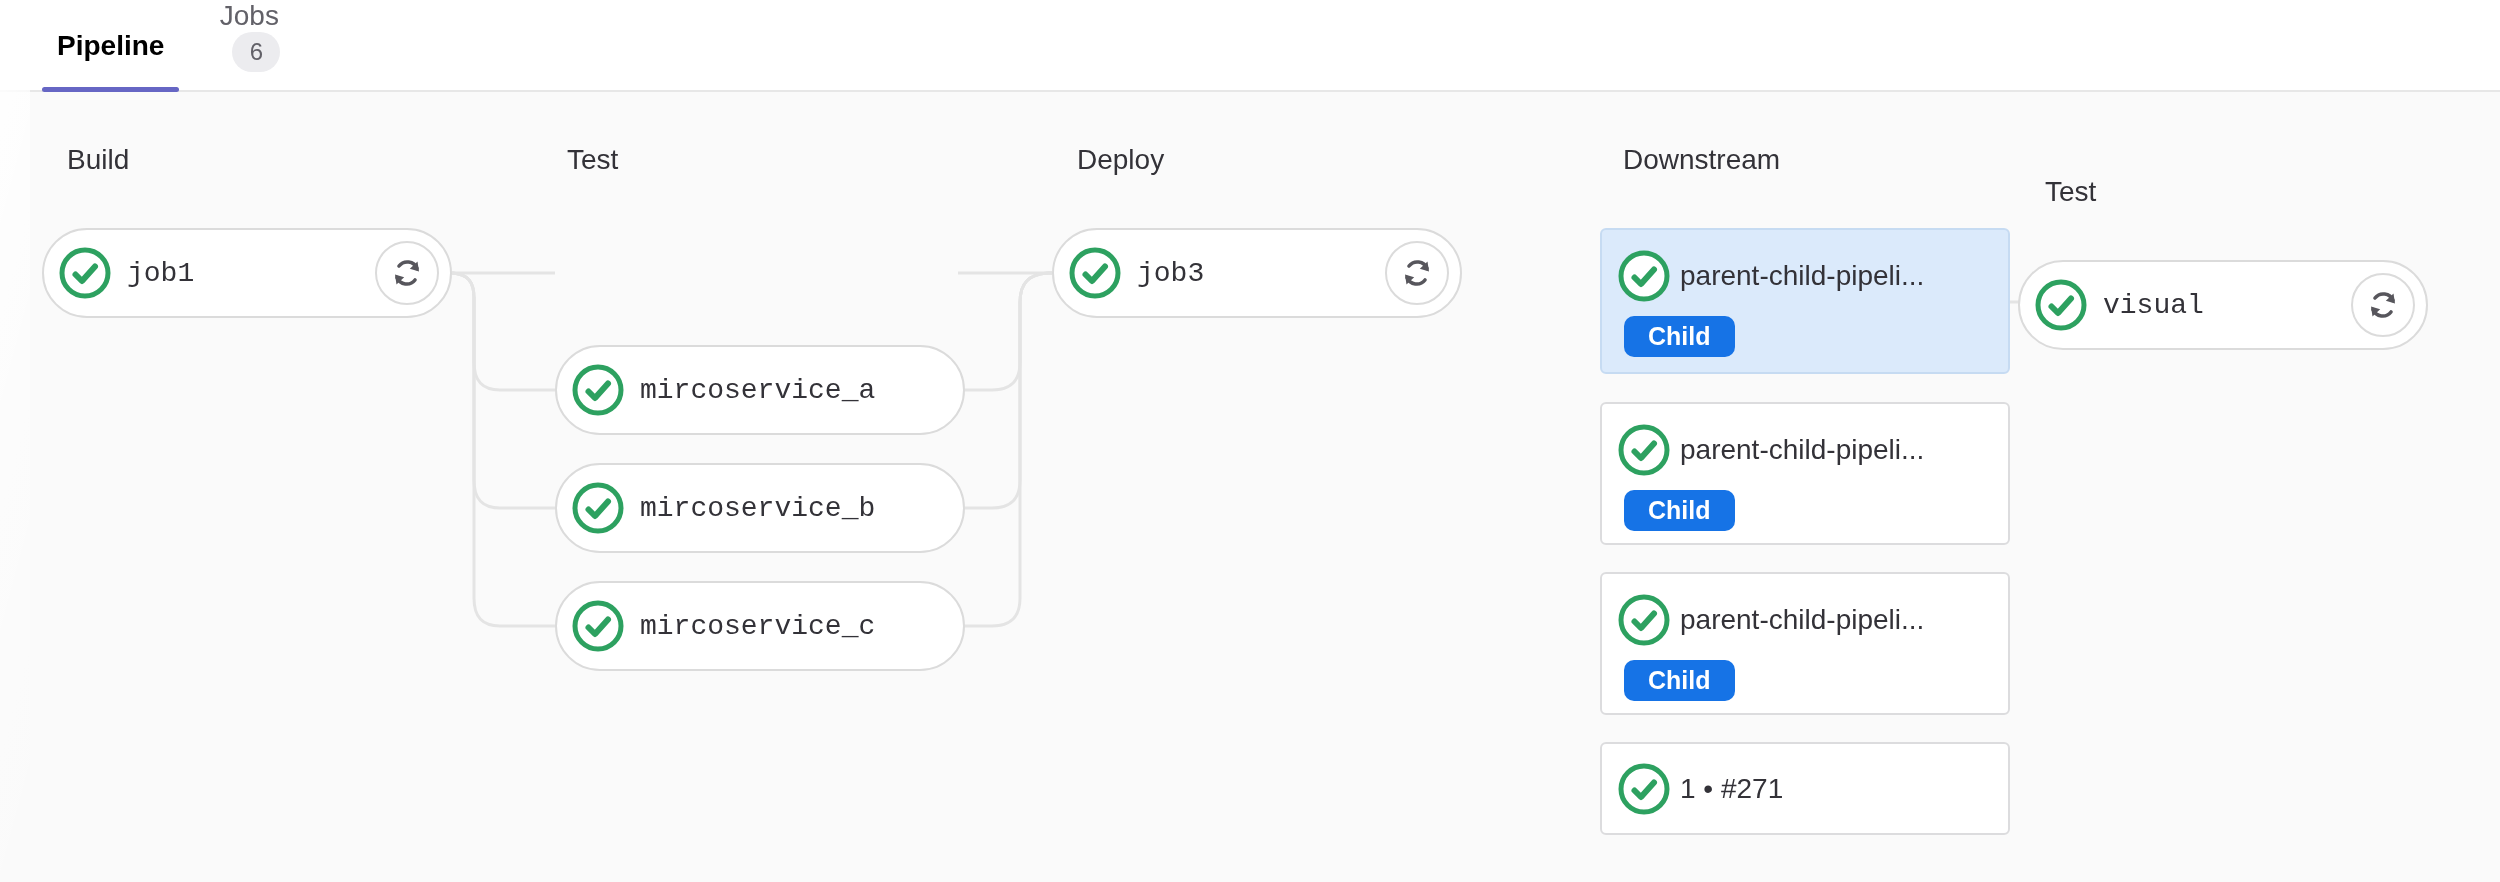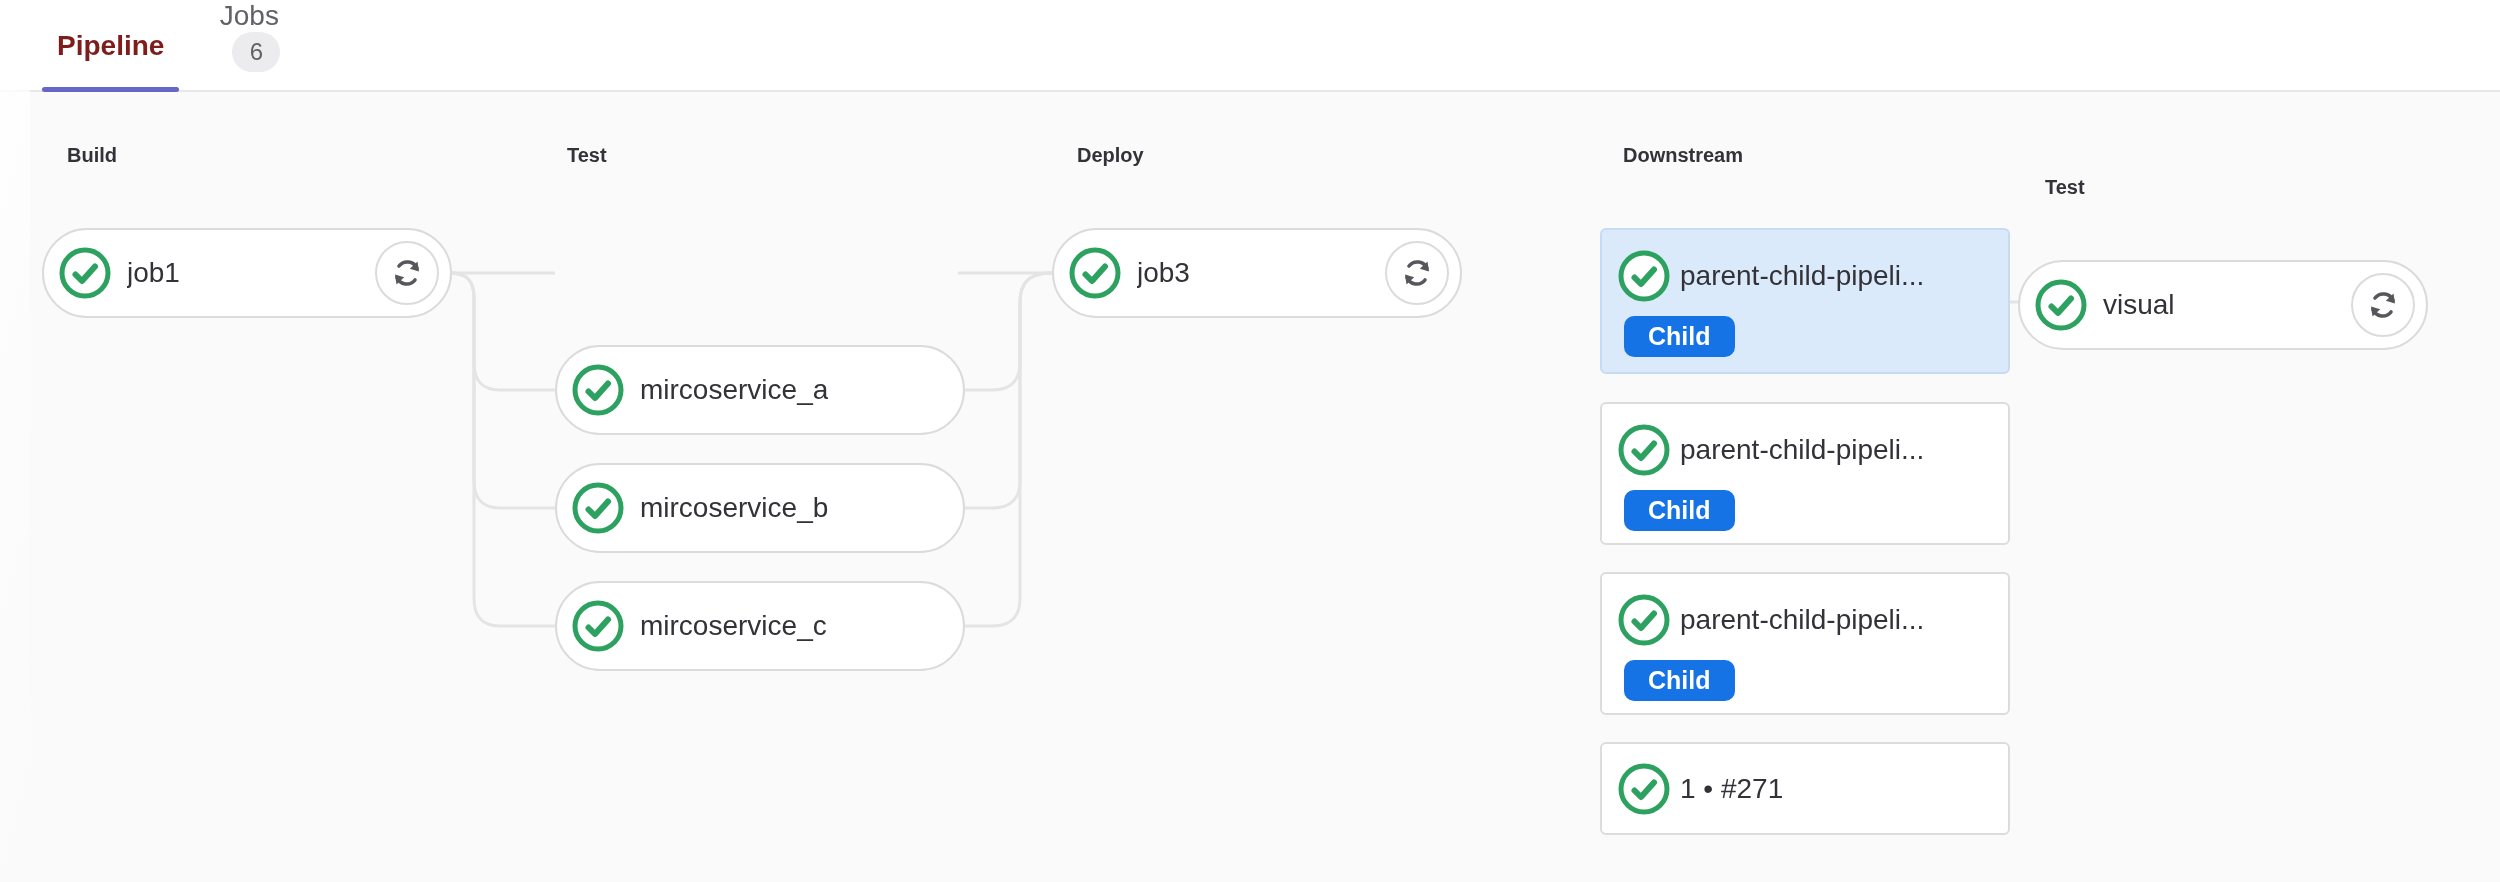--- a/index.html
+++ b/index.html
@@ -4,36 +4,36 @@
 <style>
   html,body{margin:0;padding:0;background:#fff;}
   .screen{
     position:relative;width:2500px;height:882px;overflow:hidden;background:#fff;
     font-family:"Liberation Sans","DejaVu Sans",sans-serif;color:#333238;
   }
   
   .tabbar{position:absolute;left:0;top:0;width:2500px;height:92px;background:#fff;border-bottom:2px solid #e7e7e7;box-sizing:border-box;z-index:3;}
   .tabs{position:absolute;left:42px;top:0;height:92px;display:flex;align-items:center;}
   .tab{position:relative;height:100%;display:flex;align-items:center;padding:0 15px;font-size:28px;cursor:pointer;}
-  .tab.active{font-weight:700;color:#7f1d1d;}
+  .tab.active{font-weight:700;color:#000000;}
   .tab.inactive{color:#626168;margin-left:24px;flex-direction:column;}
   .tab-indicator{position:absolute;left:0;bottom:0;width:100%;height:5px;background:#6666c4;border-radius:4px;}
   .count-badge{margin-left:14px;background:#ececef;color:#626168;font-size:24px;font-weight:400;
     min-width:22px;height:40px;padding:0 13px;border-radius:20px;display:flex;align-items:center;justify-content:center;}
   
   .graph-bg{position:absolute;left:0;top:92px;width:2500px;height:790px;background:#fafafa;}
   .left-shadow{position:absolute;left:0;top:0;width:30px;height:882px;z-index:4;pointer-events:none;
     background:linear-gradient(105deg,rgba(255,255,255,.95) 0%,rgba(255,255,255,.45) 45%,rgba(255,255,255,0) 100%);}
   .connectors{position:absolute;left:0;top:0;width:2500px;height:882px;z-index:1;}
-  .stage-label{position:absolute;font-size:20px;font-weight:700;color:#333238;z-index:2;white-space:nowrap;}
+  .stage-label{position:absolute;font-size:28px;font-weight:400;color:#333238;z-index:2;white-space:nowrap;}
   
   .pill{position:absolute;width:410px;height:90px;background:#fff;border:2px solid #dbdbdb;border-radius:46px;
     box-sizing:border-box;display:flex;align-items:center;padding:0 11px 0 15px;z-index:2;cursor:pointer;}
   .ck{width:52px;height:52px;flex:none;}
-  .pill-label{margin-left:16px;font-size:28px;color:#333238;white-space:nowrap;overflow:hidden;text-overflow:ellipsis;}
+  .pill-label{margin-left:16px;font-size:28px;color:#333238;white-space:nowrap;overflow:hidden;text-overflow:ellipsis;font-family:Liberation Mono, monospace;}
   .retry-btn{margin-left:auto;width:64px;height:64px;flex:none;border:2px solid #dbdbdb;border-radius:50%;background:#fff;
     box-sizing:border-box;display:flex;align-items:center;justify-content:center;cursor:pointer;}
   .retry-btn svg{width:36px;height:36px;}
   
   .card{position:absolute;left:1600px;width:410px;background:#fff;border:2px solid #dcdcde;border-radius:6px;
     box-sizing:border-box;padding:20px 16px;z-index:2;cursor:pointer;}
   .card.selected{background:#dbeafb;border-color:#c6dbf2;}
   .card-row{display:flex;align-items:center;}
   .card-title{margin-left:10px;font-size:28px;color:#333238;white-space:nowrap;overflow:hidden;}
   .child-badge{display:inline-block;margin:14px 0 0 6px;background:#1673e6;color:#fff;font-size:25px;font-weight:600;

